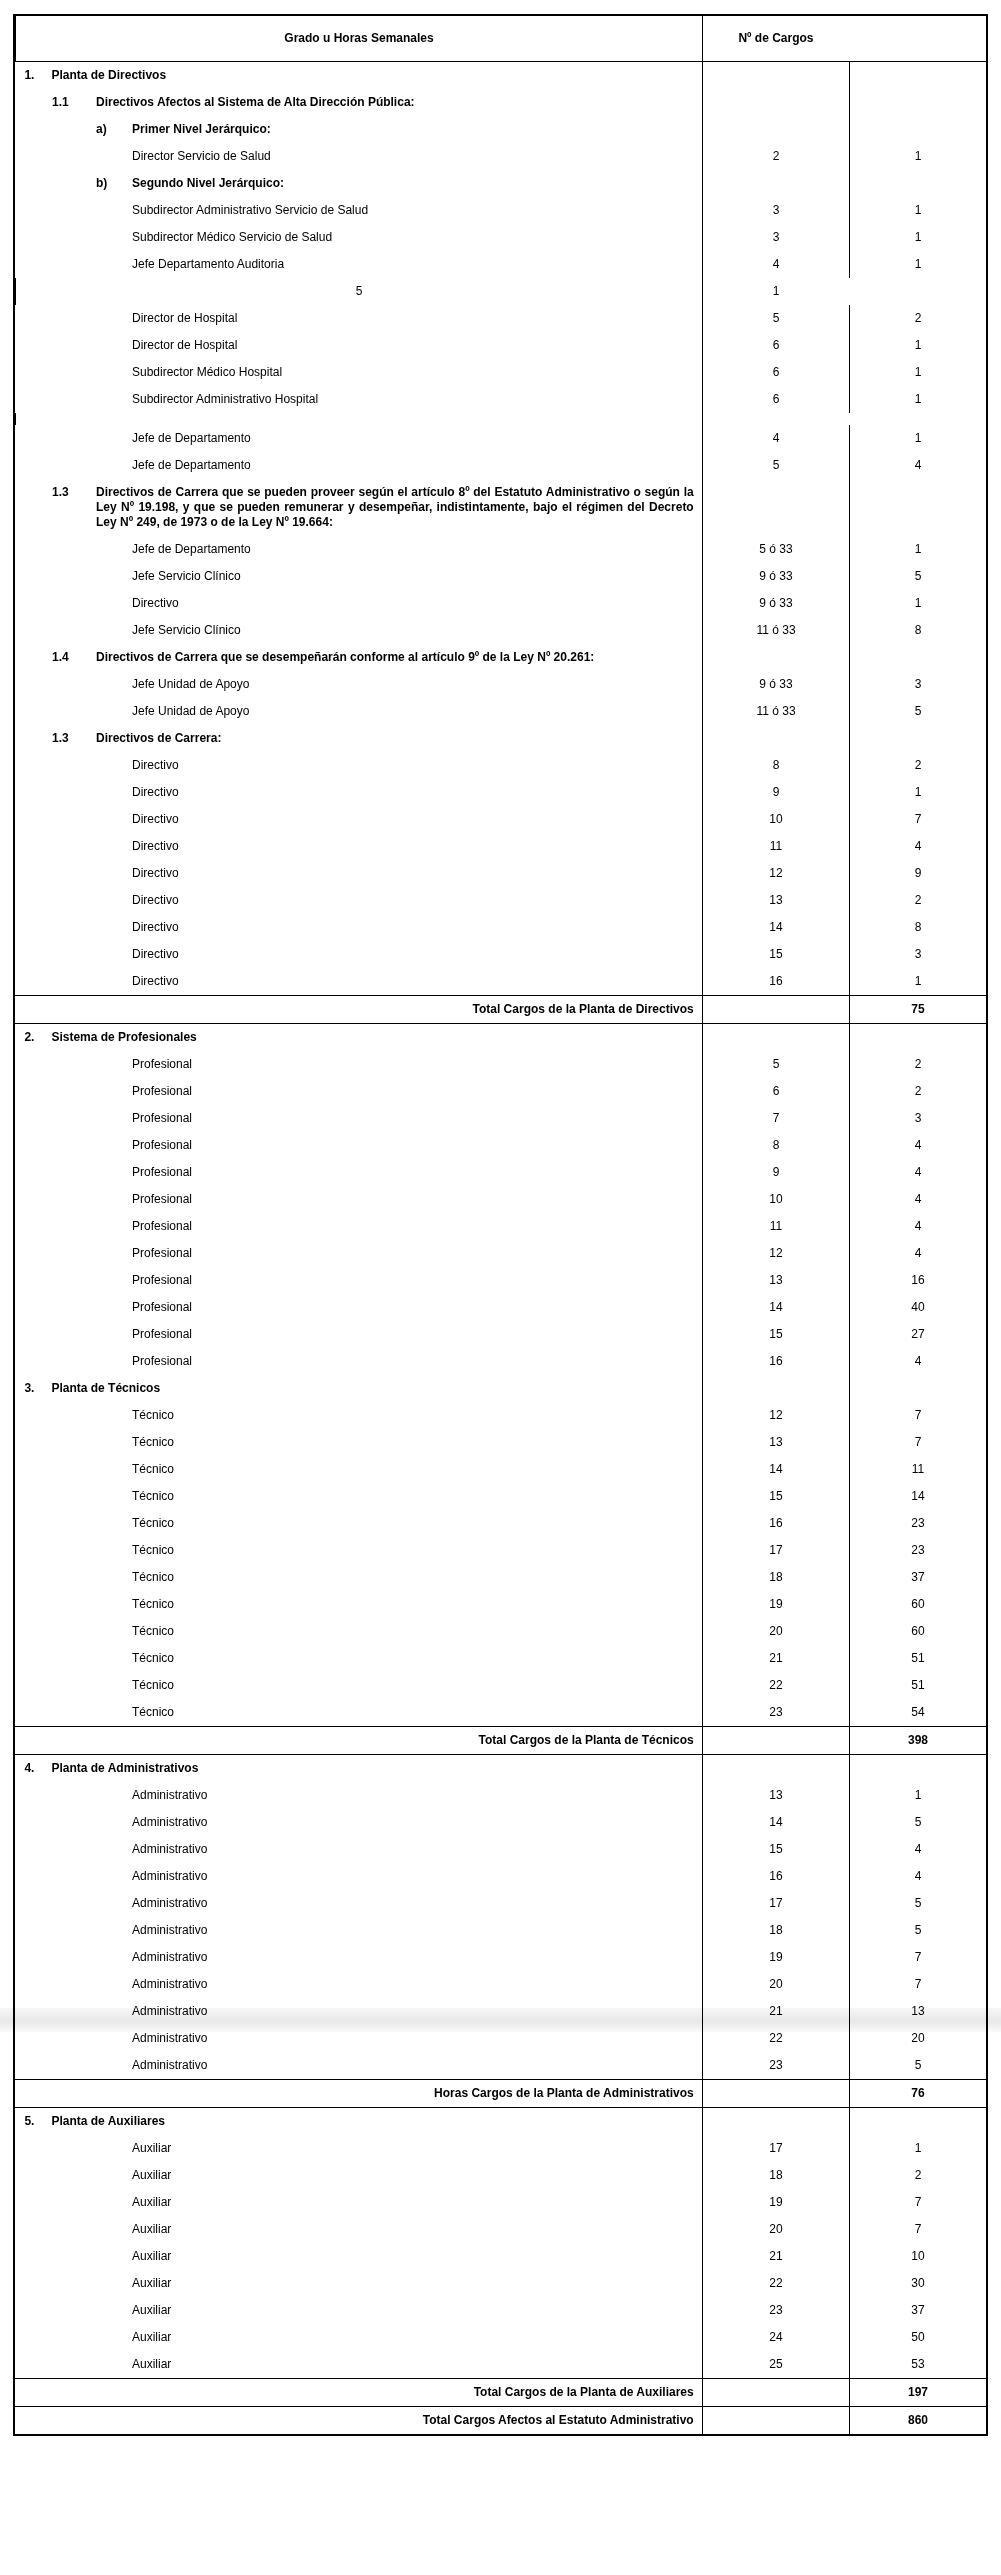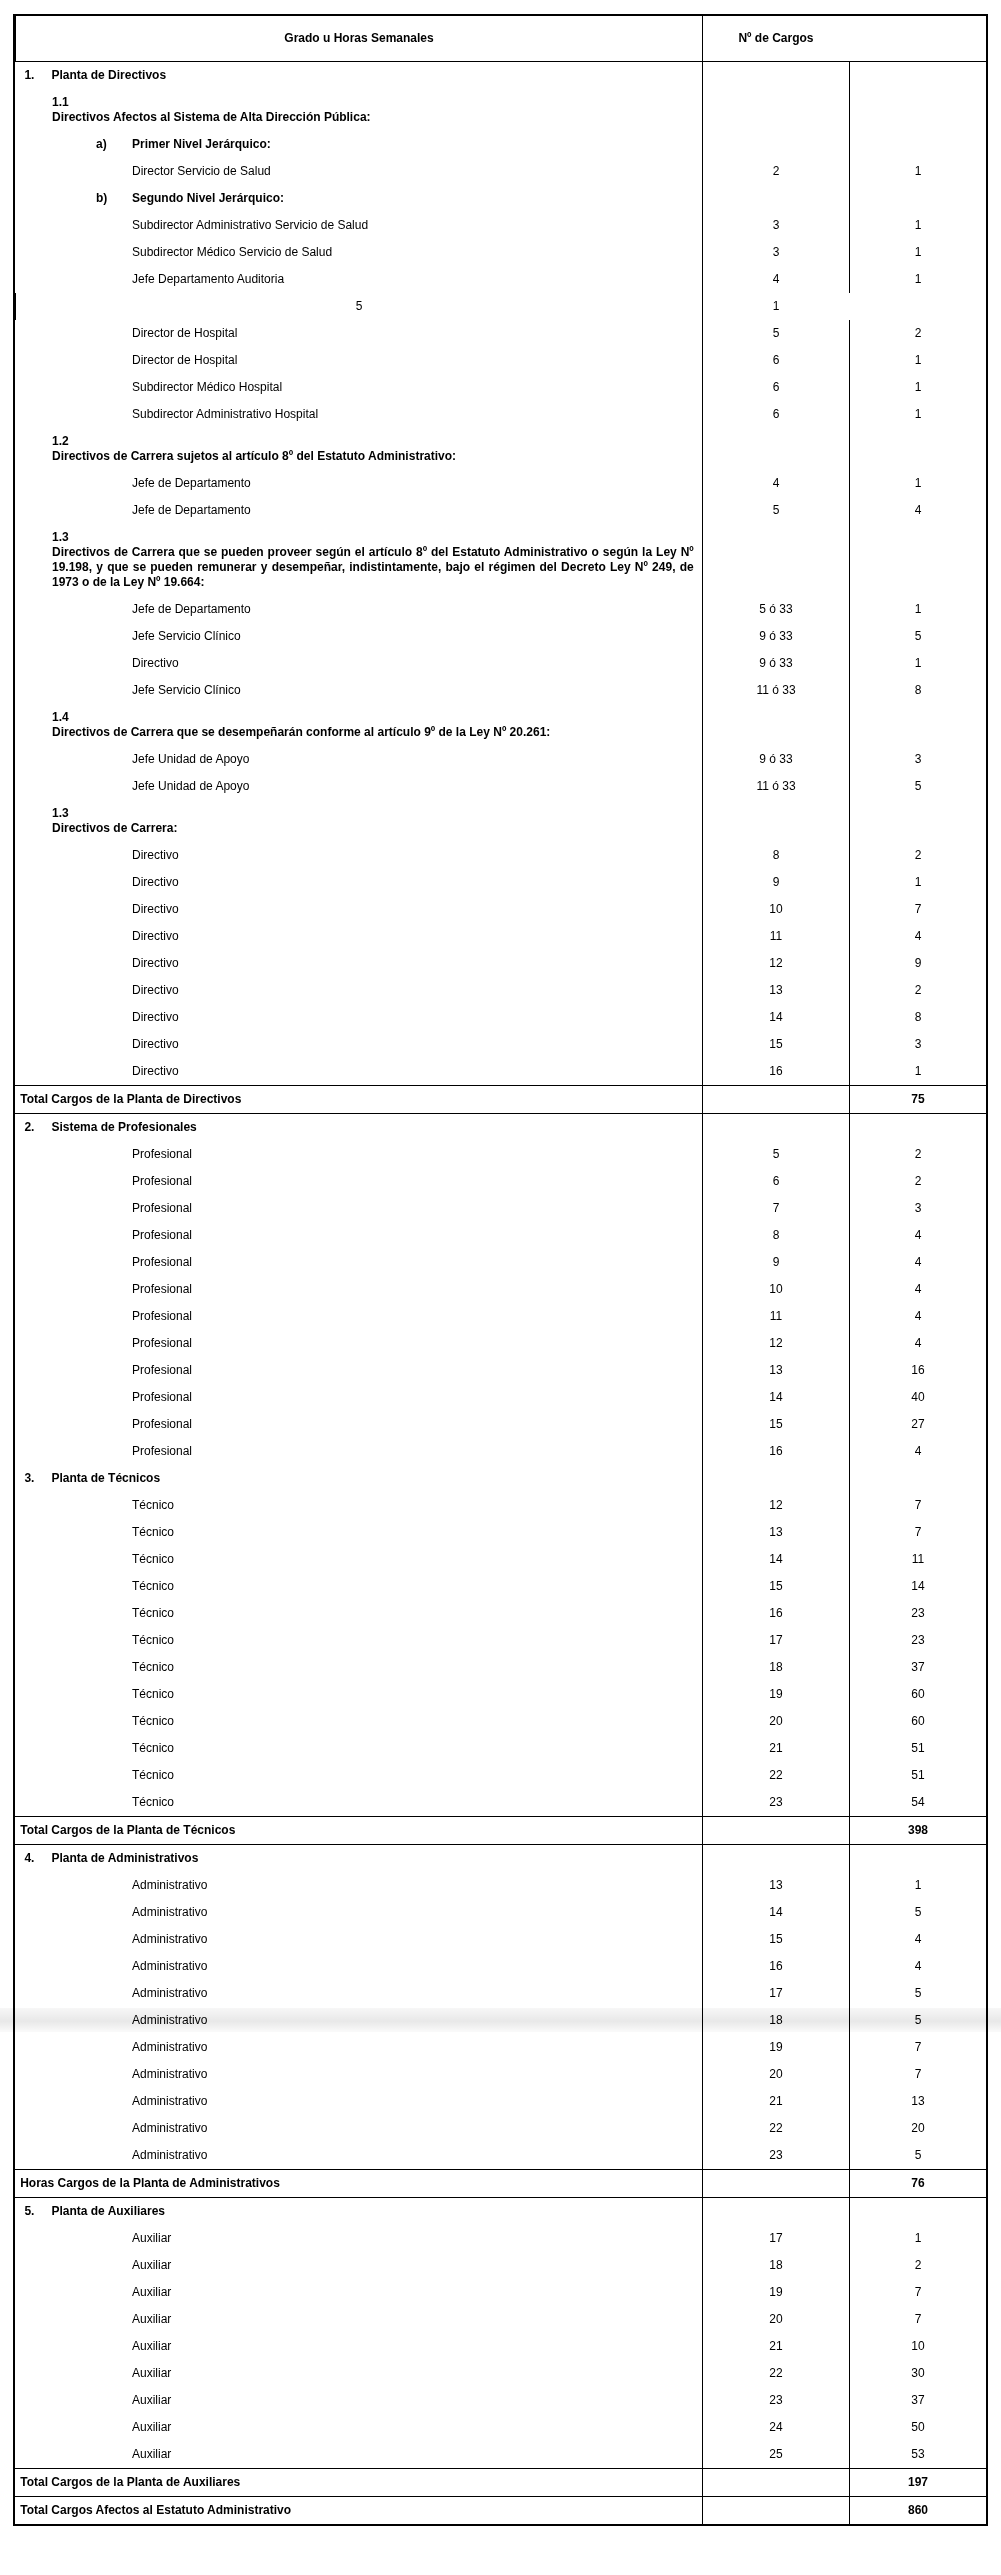--- a/index.html
+++ b/index.html
@@ -51,37 +51,37 @@
     justify-content: center;
     text-align: center;
     padding-top: 4.2px; padding-bottom: 4.2px;
   }
   
   .num { flex: none; }
   .num:empty { display: none; }
   .txt { flex: 1; }
   .row-section .c1 { padding-left: 9.4px; font-weight: 700; }
   .row-section .num { width: 27px; }
-  .row-sub .c1 { padding-left: 37px; font-weight: 700; flex-direction: column; }
+  .row-sub .c1 { padding-left: 37px; font-weight: 700; }
   .row-sub .num { width: 44px; }
   .row-sub .txt { text-align: justify; text-align-last: left; }
   .row-letter .c1 { padding-left: 81px; font-weight: 700; }
   .row-letter .num { width: 36px; }
   .row-item .c1 { padding-left: 117px; font-weight: 400; }
   
   .row-total, .row-grand {
     border-top: 1.6px solid #000;
     border-bottom: 1.6px solid #000;
     font-weight: 700;
   }
   .row-total + .row-grand { border-top: 0; }
   .row-grand { border-bottom: 0; }
   .row-total .c1, .row-grand .c1 {
     display: block;
-    text-align: left;
+    text-align: right;
     padding-left: 5.2px;
   }
   
   .seam {
     position: absolute;
     left: 0; top: 2008px;
     width: 100%; height: 24px;
     background: linear-gradient(180deg, rgba(0,0,0,0.03) 0%, rgba(0,0,0,0.09) 55%, rgba(0,0,0,0.02) 100%);
     pointer-events: none;
   }
@@ -193,24 +193,20 @@
         </div>
         <div class="row row-item">
           <div class="cell c1">
 
             <span class="txt">Subdirector Administrativo Hospital</span>
           </div>
           <div class="cell c2">6</div>
           <div class="cell c3">1</div>
         </div>
         <div class="row row-sub">
-          <div class="cell c1">
-            <span class="num">1.2</span>
-            <span class="txt">Directivos de Carrera sujetos al artículo 8º del Estatuto Administrativo:</span>
-          </div>
           <div class="cell c2"></div>
           <div class="cell c3"></div>
         </div>
         <div class="row row-item">
           <div class="cell c1">
 
             <span class="txt">Jefe de Departamento</span>
           </div>
           <div class="cell c2">4</div>
           <div class="cell c3">1</div>

